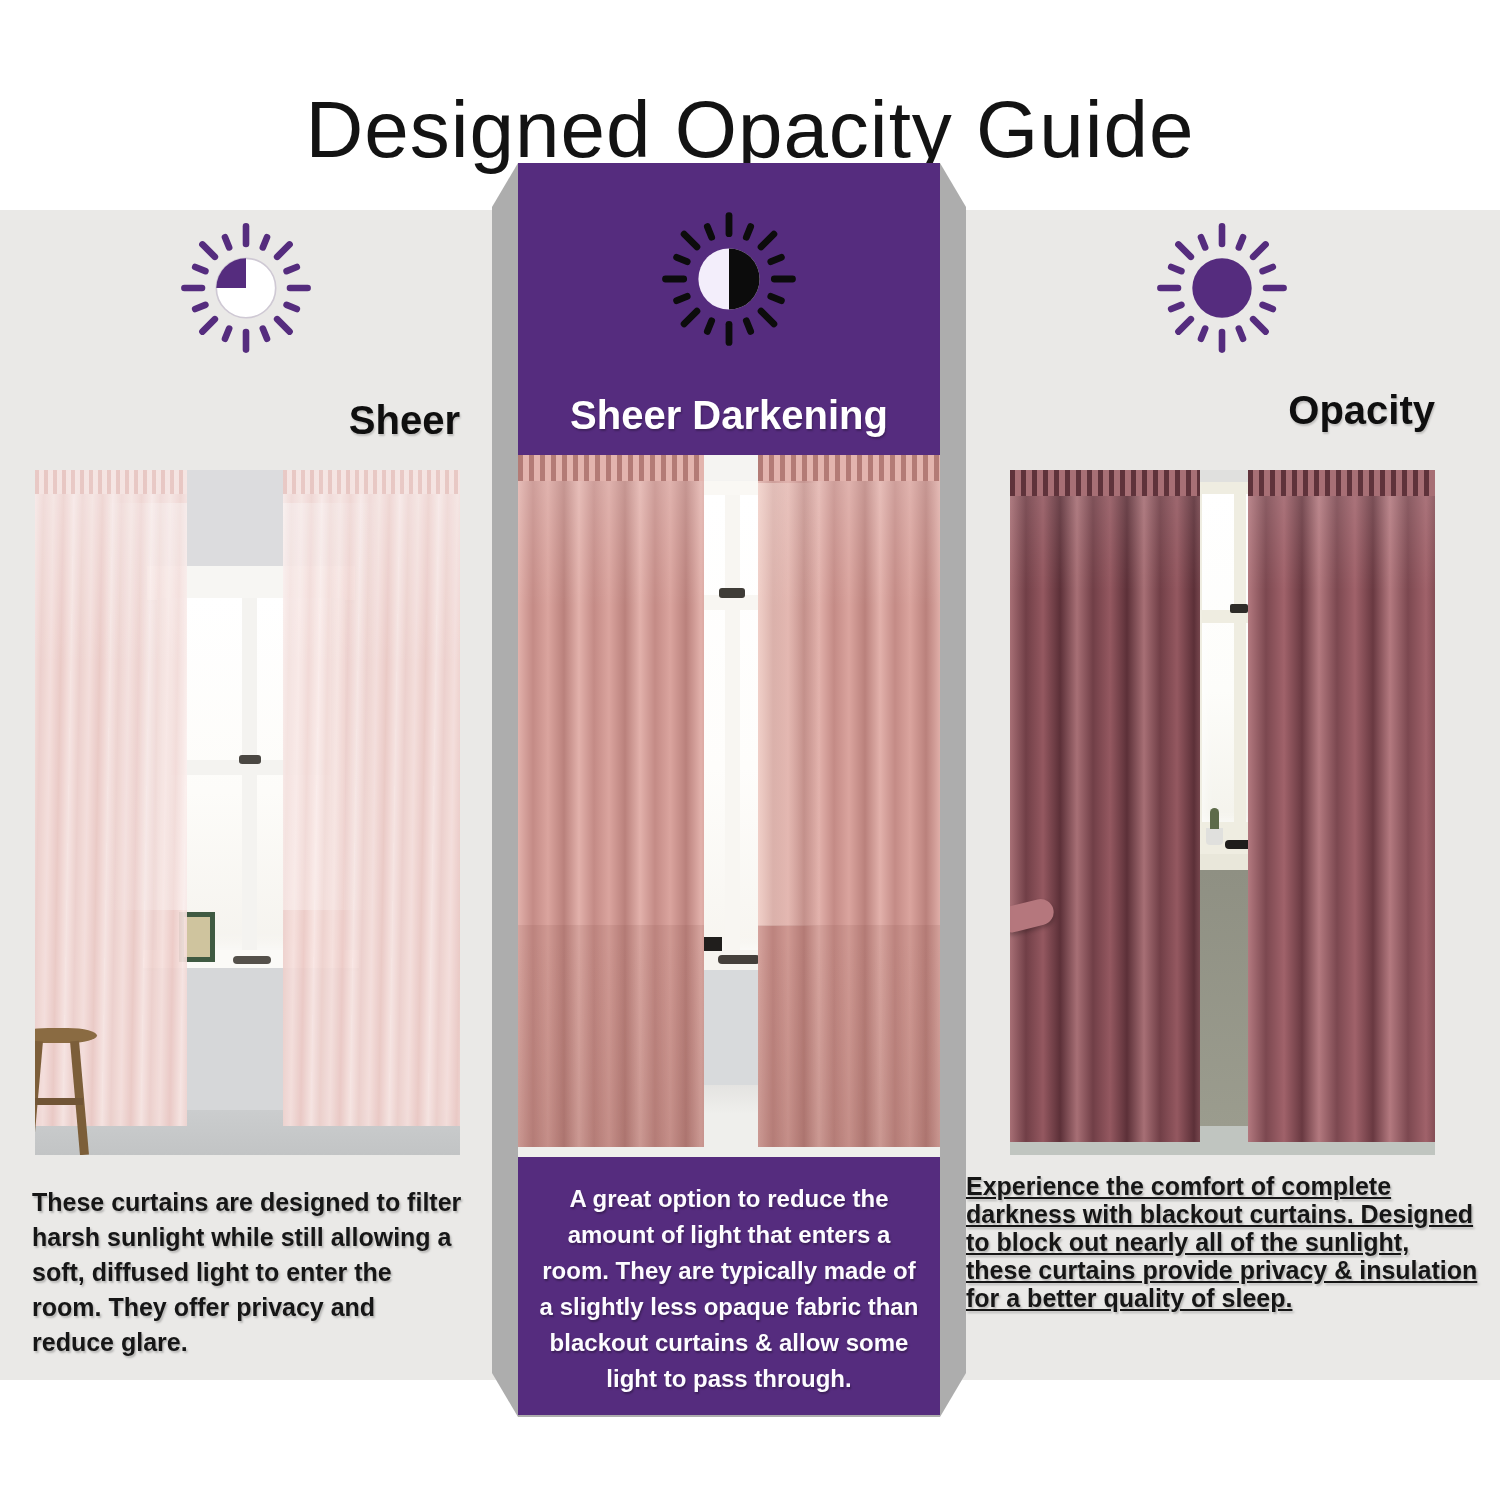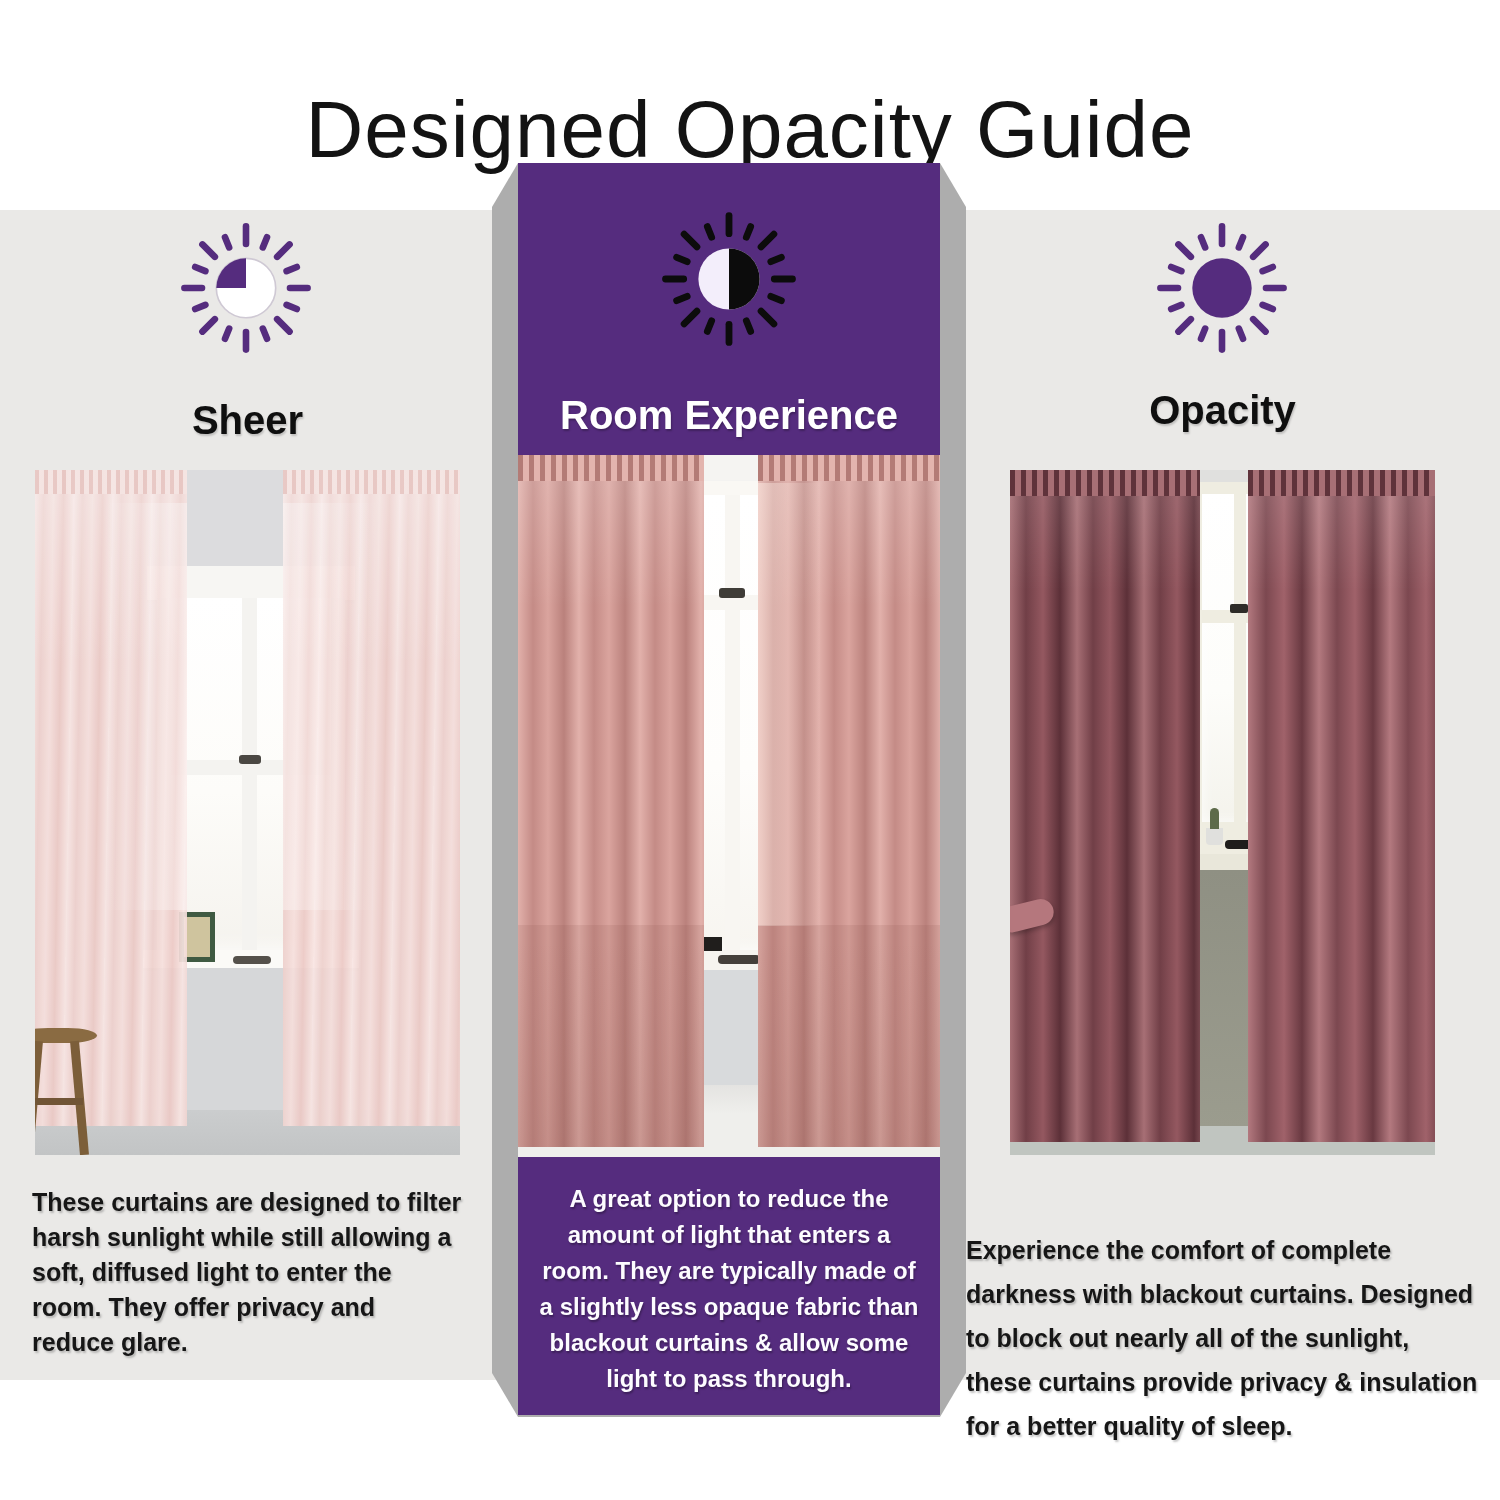--- a/index.html
+++ b/index.html
@@ -35,31 +35,31 @@
     box-sizing:border-box;padding:24px 16px 0 16px;text-align:center;
     font-size:24px;font-weight:700;color:#fdfcff;line-height:36px;
     text-shadow:1px 2px 2px rgba(0,0,0,.3);
   }
 
   
   .icon-side{position:absolute;width:132px;height:132px;}
   .icon-sheer{left:180px;top:222px;}
   .icon-blackout{left:1156px;top:222px;}
   .col-label{
-    position:absolute;width:425px;text-align:center;font-size:40px;font-weight:700;color:#0f0f0f;
+    position:absolute;width:425px;text-align:right;font-size:40px;font-weight:700;color:#0f0f0f;
     text-shadow:1px 2px 2px rgba(0,0,0,.18);
   }
   .label-sheer{left:35px;top:398px;}
   .label-blackout{left:1010px;top:388px;}
   .desc{
     position:absolute;font-size:25px;font-weight:700;color:#161616;
     line-height:35px;text-shadow:1.5px 2px 2px rgba(90,90,90,.35);
   }
   .desc-sheer{left:32px;top:1185px;width:430px;}
-  .desc-blackout{left:966px;top:1228px;width:512px;line-height:44px;}
+  .desc-blackout{left:966px;top:1172px;width:512px;line-height:28px;text-decoration:underline;}
 
   
   .rays-purple{stroke:#552c7e;}
   .rays-black{stroke:#0c0c0c;}
   .fill-purple{fill:#552c7e;}
   .c-white{fill:#ffffff;stroke:#cfc9d4;stroke-width:1.5;}
   .c-lav{fill:#f3eefb;}
   .half-black{fill:#0c0c0c;}
 
   
@@ -212,21 +212,21 @@
   </div>
 </div>
 <div class="desc desc-sheer">These curtains are designed to filter harsh sunlight while still allowing a soft, diffused light to enter the room. They offer privacy and reduce glare.</div>
 
 <div class="banner">
   <svg class="icon" viewBox="0 0 120 120">
     <use href="#sun-rays" class="rays-black"></use>
     <circle cx="60" cy="60" r="27" class="c-lav"></circle>
     <path d="M60 33 A27 27 0 0 1 60 87 L60 33 Z" class="half-black"></path>
   </svg>
-  <div class="banner-label">Room Experience</div>
+  <div class="banner-label">Sheer Darkening</div>
 </div>
 
 <div class="photo photo2">
   <div class="p2-frame"></div>
   <div class="p2-glass"></div>
   <div class="p2-mullion-v"></div>
   <div class="p2-cross"></div>
   <div class="p2-latch"></div>
   <div class="p2-sill"></div>
   <div class="p2-book"></div>

